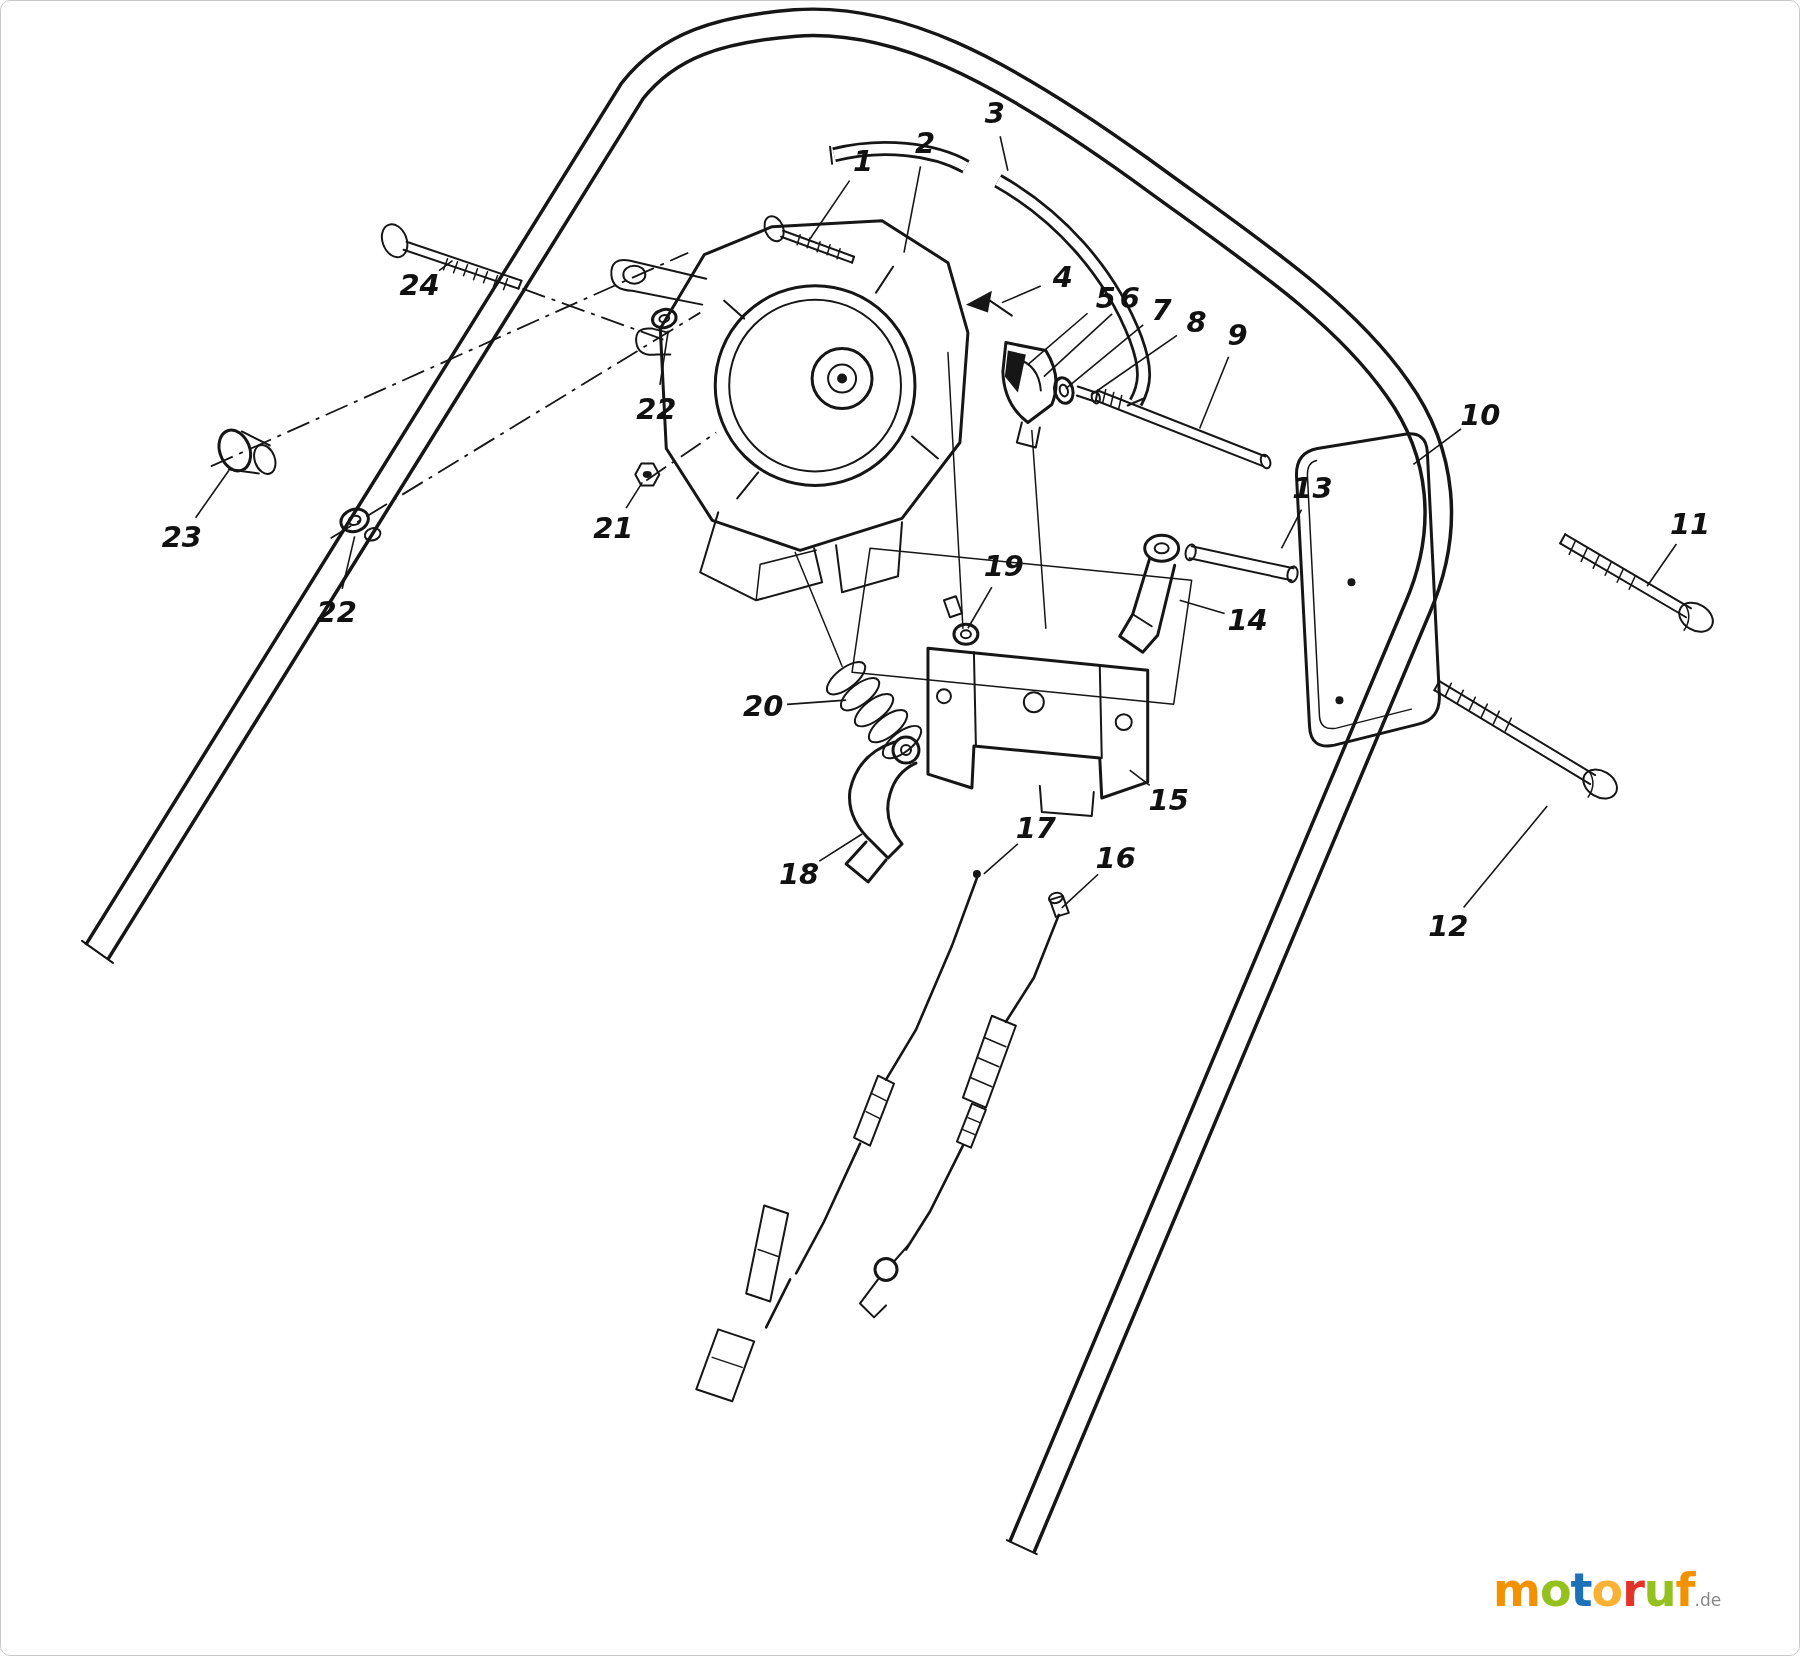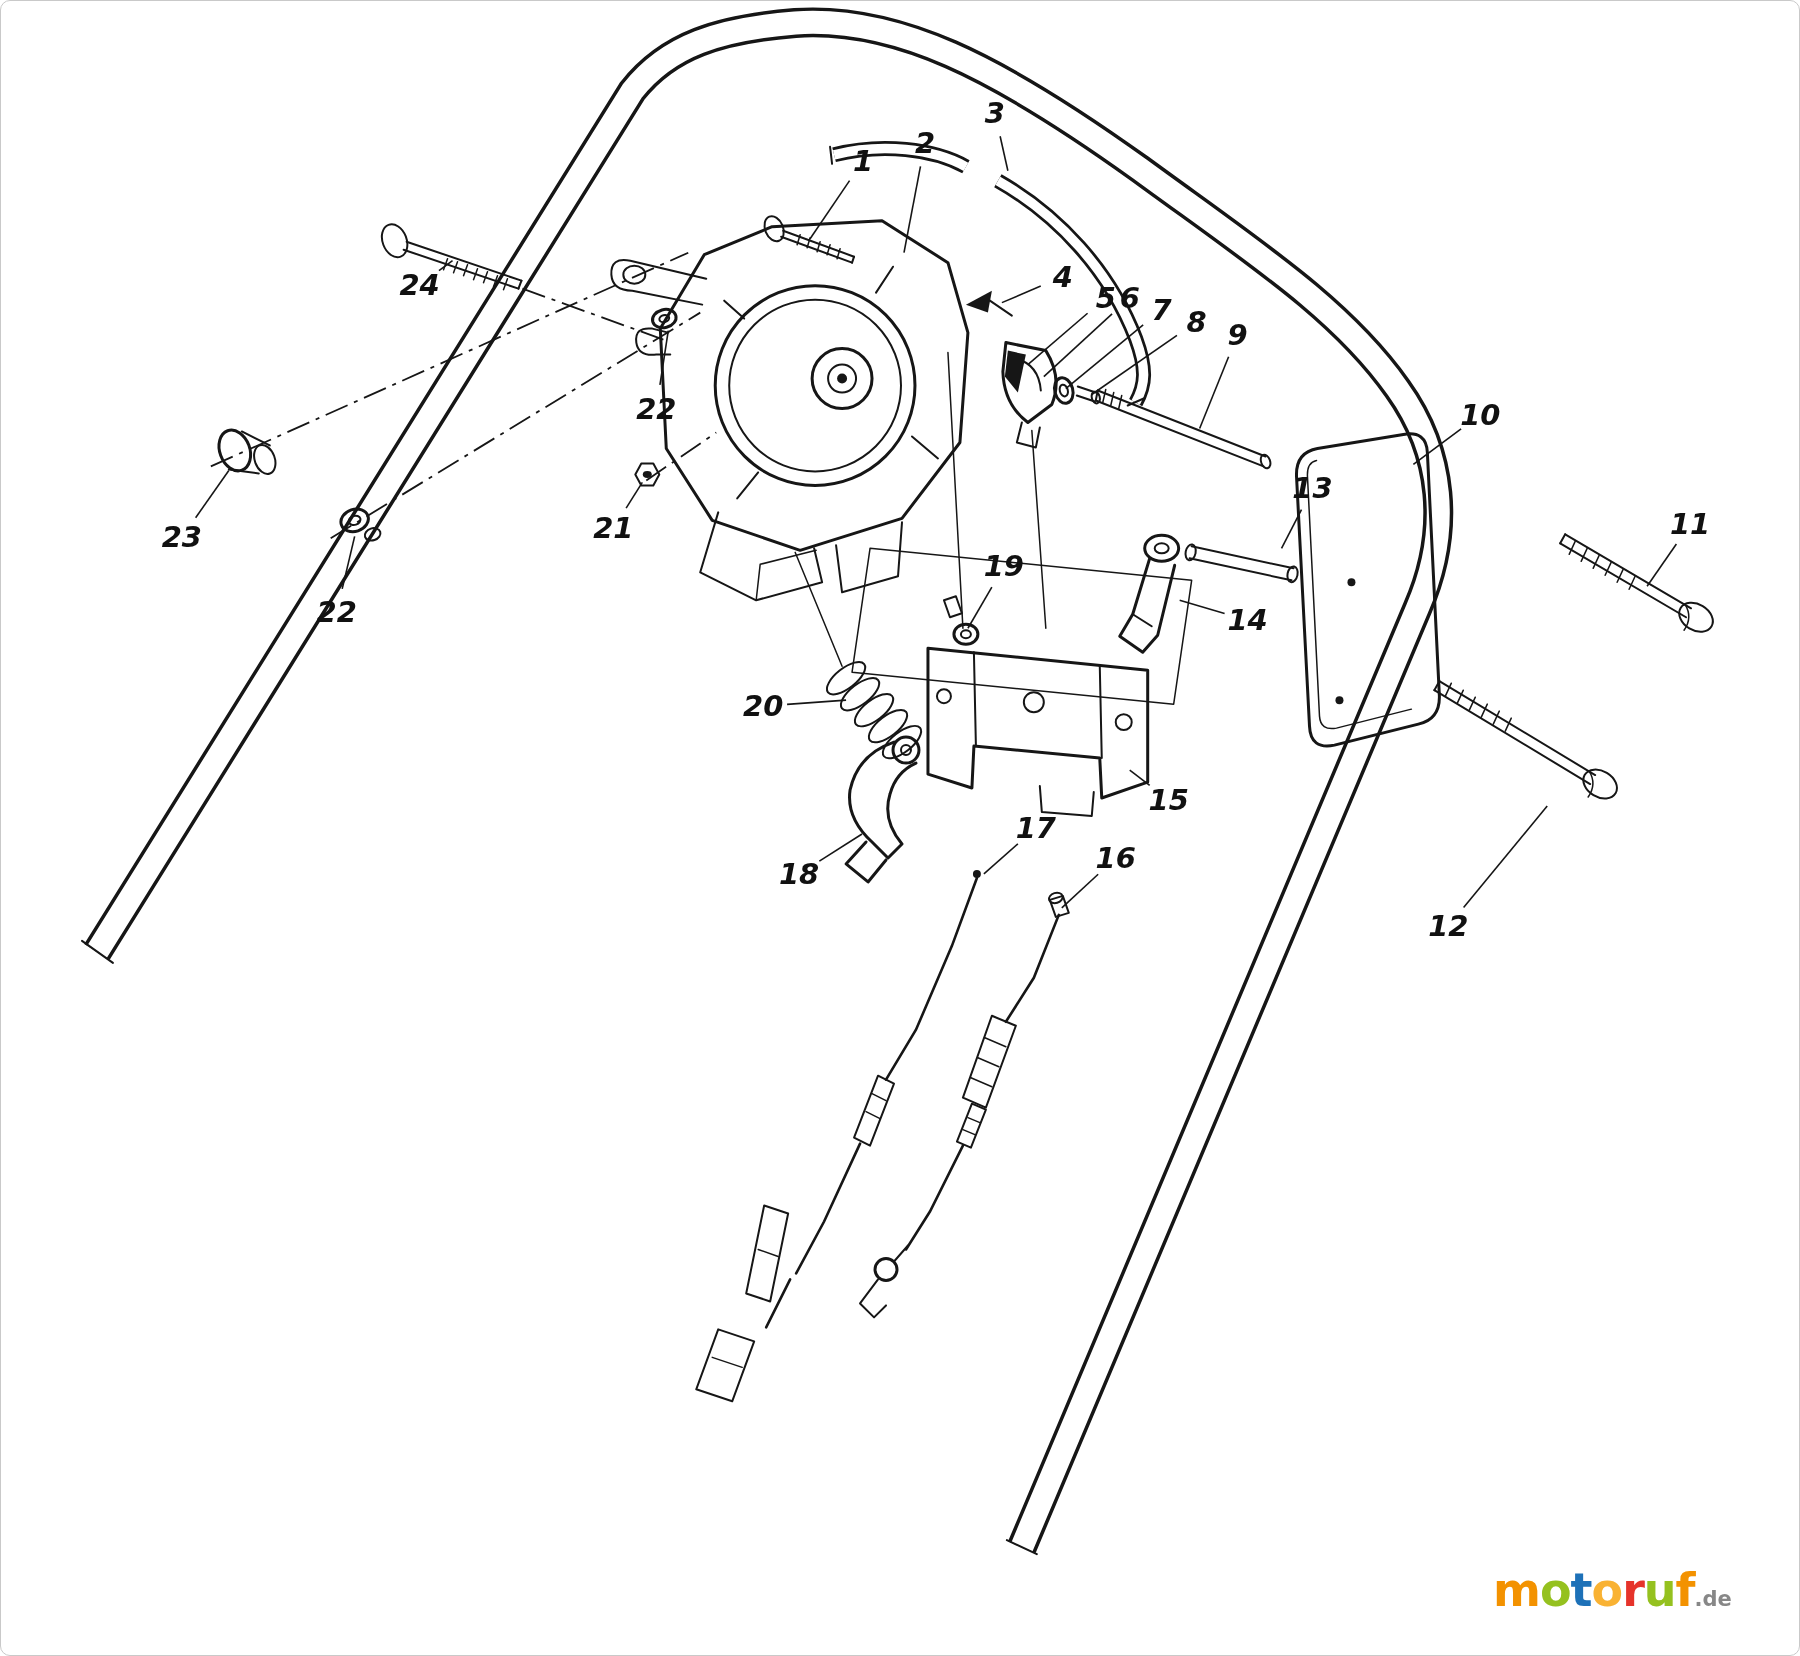--- a/index.html
+++ b/index.html
@@ -28,21 +28,21 @@
     font-family:"DejaVu Sans",sans-serif;
     font-style:italic;font-weight:700;font-size:29px;fill:#111111;
     text-anchor:middle;dominant-baseline:central;
   }
 
   .logo{
     position:absolute;left:1492px;top:1566px;
     font-weight:700;font-size:46px;line-height:1;letter-spacing:-1px;
     font-family:"DejaVu Sans",sans-serif;user-select:none;
   }
-  .logo .logo-suffix{font-size:21px;font-weight:700;letter-spacing:0;}
+  .logo .logo-suffix{font-size:17px;font-weight:400;letter-spacing:0;}
 </style>
 </head>
 <body>
 
 <div class="canvas">
   <svg viewBox="0 0 1800 1656">
 
     <g>
       <path class="tube-o" d="M 96 952 L 632 90 C 668 44 720 28 795 22 C 895 15 995 64 1140 168 C 1252 250 1342 308 1398 388 C 1444 452 1452 530 1418 608 L 1022 1548"></path>
       <path class="tube-i" d="M 96 952 L 632 90 C 668 44 720 28 795 22 C 895 15 995 64 1140 168 C 1252 250 1342 308 1398 388 C 1444 452 1452 530 1418 608 L 1022 1548"></path>

